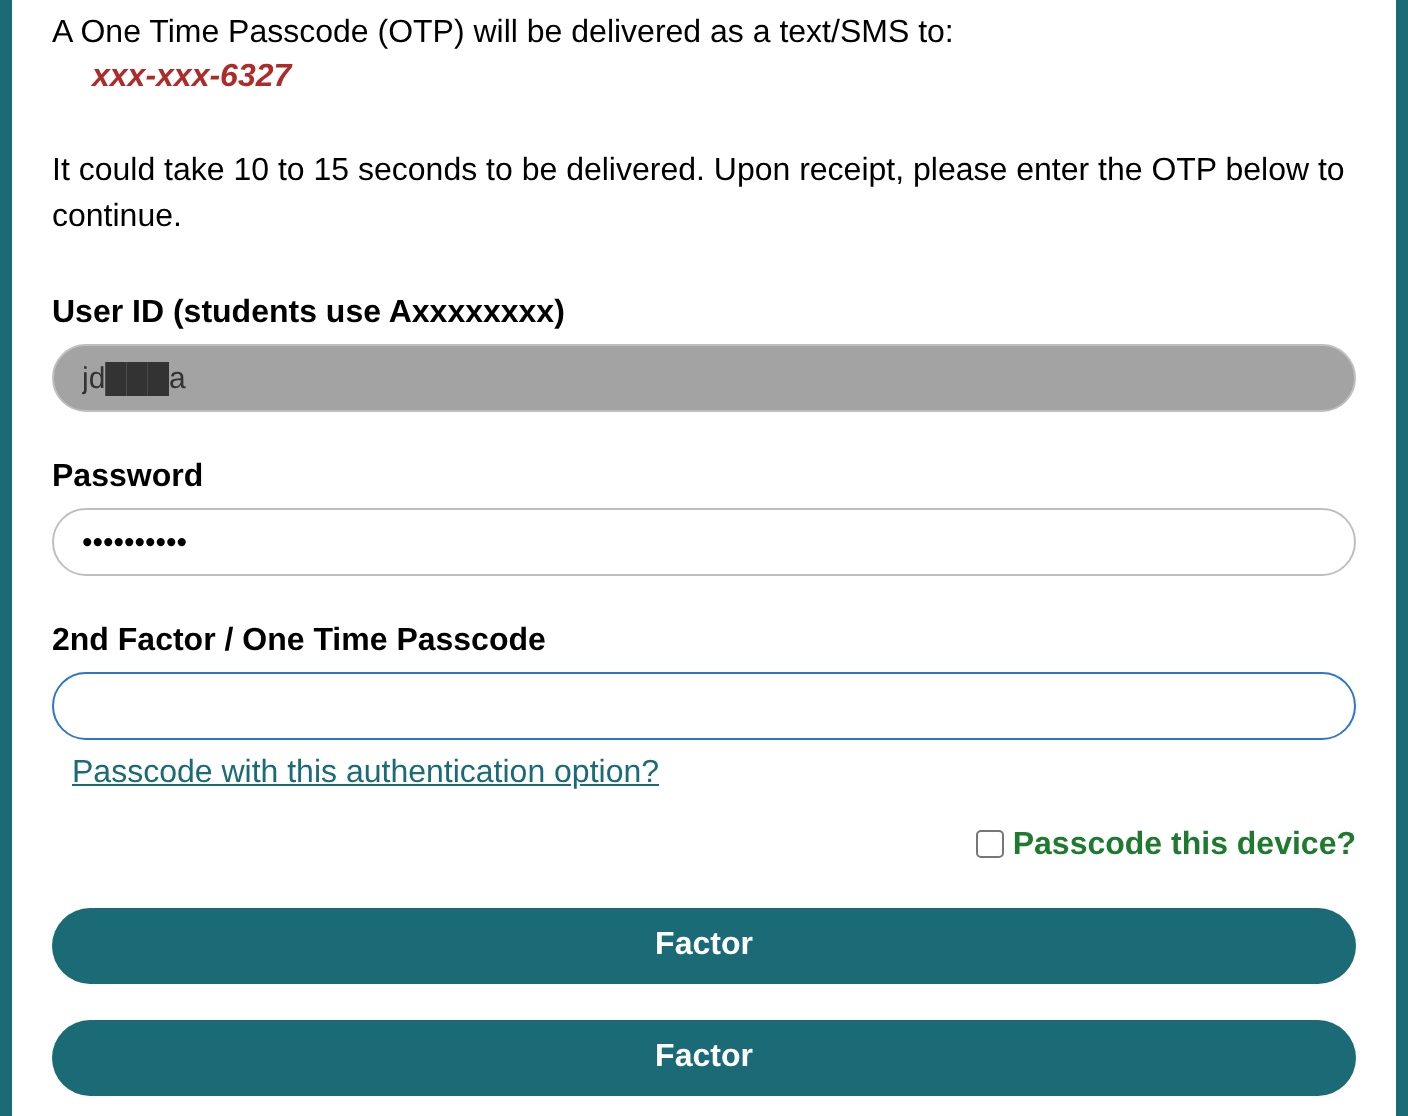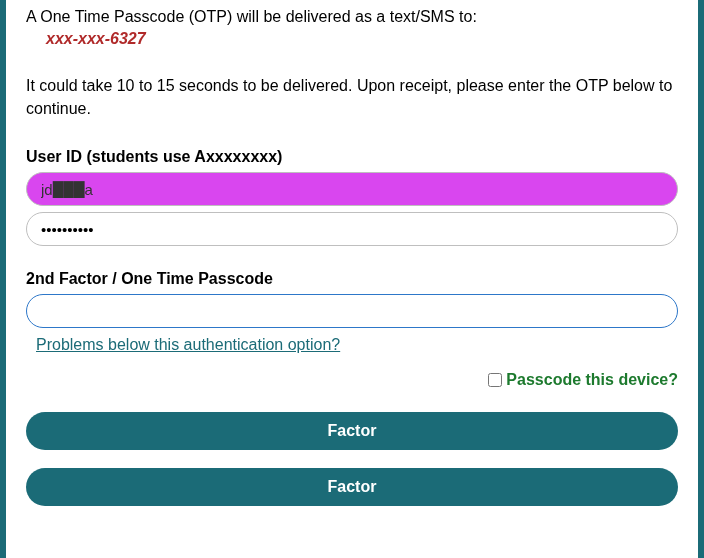--- a/index.html
+++ b/index.html
@@ -66,21 +66,21 @@
     height: 34px;
     border: 1px solid #bfbfbf;
     border-radius: 17px;
     padding: 0 14px;
     font-size: 15px;
     color: #000;
     margin-top: 6px;
     background: #fff;
   }
   .text-input.disabled-look {
-    background: #d946ef;
+    background: #a3a3a3;
     color: #333;
   }
   .text-input.focused {
     border: 1px solid #2d77c9;
     outline: none;
   }
   .problems-link {
     display: inline-block;
     margin-top: 8px;
     margin-left: 10px;
@@ -132,26 +132,27 @@
 
   <div class="panel">
 
     <div class="intro-line1">A One Time Passcode (OTP) will be delivered as a text/SMS to:</div>
     <div class="phone-masked">xxx-xxx-6327</div>
     <div class="intro-line2">It could take 10 to 15 seconds to be delivered. Upon receipt, please enter the OTP below to continue.</div>
 
     <div class="field-label">User ID (students use Axxxxxxxx)</div>
     <input type="text" class="text-input disabled-look" value="jd███a" style="">
 
+    <div class="field-label tight">Password</div>
     <input type="text" class="text-input" value="••••••••••" style="">
 
     <div class="field-label tight">2nd Factor / One Time Passcode</div>
     <input type="text" class="text-input focused" autofocus="" value="" style="">
 
-    <a class="problems-link">Problems below this authentication option?</a>
+    <a class="problems-link">Passcode with this authentication option?</a>
 
     <div class="remember-row">
       <label>
         <input type="checkbox" style=""><span>Passcode this device?</span>
       </label>
     </div>
 
     <button class="btn">Factor</button>
 
     <button class="btn">Factor</button>

